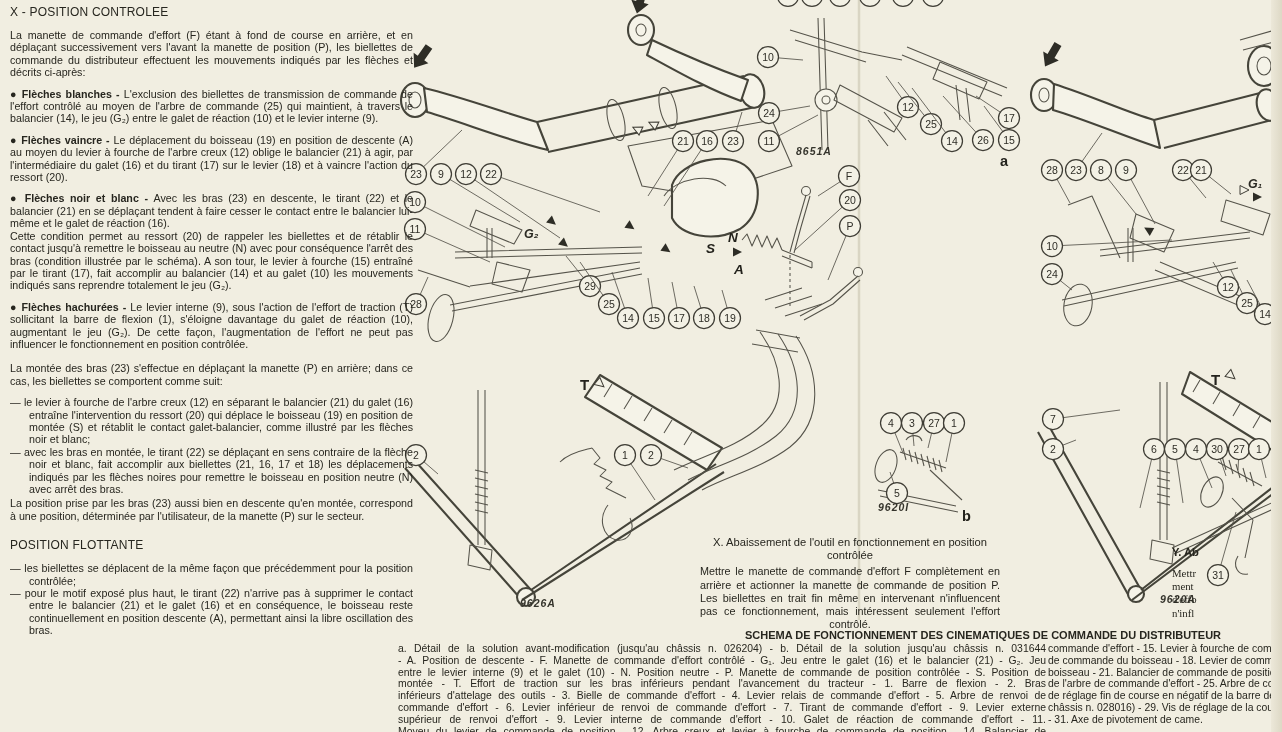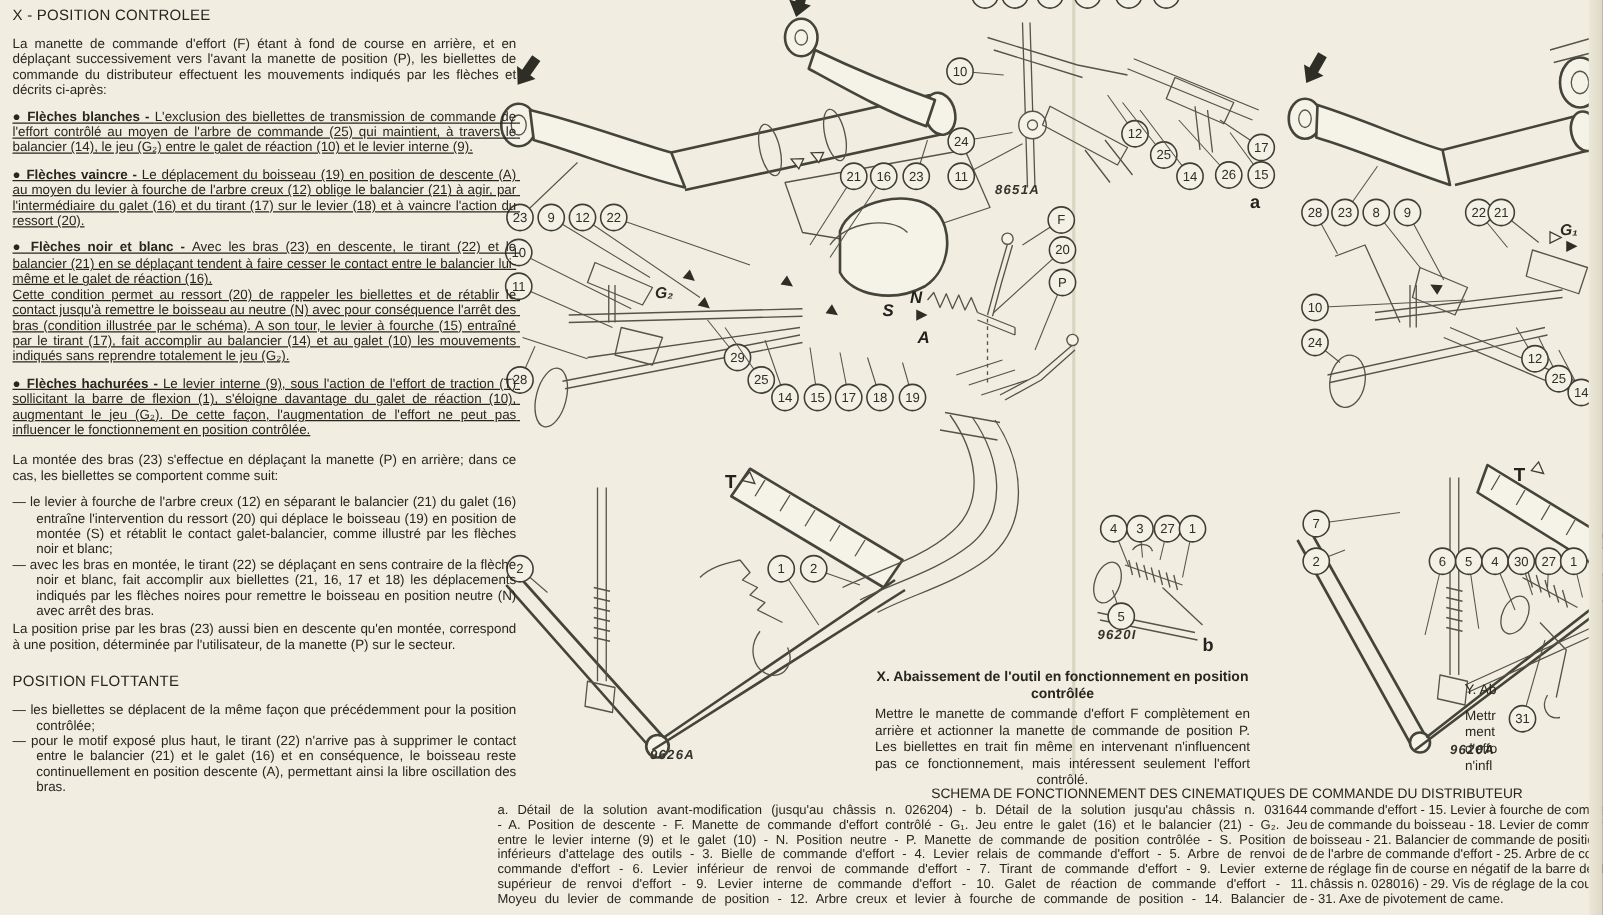--- a/index.html
+++ b/index.html
@@ -4,21 +4,21 @@
 <style>
   html,body{margin:0;padding:0;background:#888;}
   .page{position:relative;width:1282px;height:732px;overflow:hidden;
         background:#f1eee1;font-family:"Liberation Sans","DejaVu Sans",sans-serif;color:#27261f;}
   .edge-strip{position:absolute;right:0;top:0;width:11px;height:732px;
         background:linear-gradient(to right,#ece8d9,#ddd8c5);}
   
   .left-col{position:absolute;left:10px;top:5px;width:403px;}
   .sec-title{font-size:12px;font-weight:normal;letter-spacing:.2px;margin:0 0 10px 0;}
   .para{font-size:10.7px;line-height:12.4px;text-align:justify;margin:0 0 9px 0;}
-  .bullet{font-size:10.7px;line-height:12.4px;text-align:justify;margin:9px 0 0 0;text-decoration:underline;}
+  .bullet{font-size:10.7px;line-height:12.4px;text-align:justify;margin:9px 0 0 0;}
   .bullet b{font-weight:bold;}
   .bullet .rest{white-space:pre-wrap;}
   .dash{font-size:10.7px;line-height:12.4px;text-align:justify;
         padding-left:19px;text-indent:-19px;margin:0;}
   .mt12{margin-top:12px;} .mt30{margin-top:16px;}
   
   svg.diagram{position:absolute;left:0;top:0;}
   .lw-thick{stroke:#45443a;stroke-width:2.1;fill:none;stroke-linejoin:round;}
   .lw-thin{stroke:#55534a;stroke-width:1.05;fill:none;stroke-linejoin:round;}
   .lw-fill{fill:#f5f3e8;stroke:#45443a;stroke-width:2.1;stroke-linejoin:round;}
@@ -26,26 +26,26 @@
   .callout-circle{fill:#f3f1e5;stroke:#3f3d35;stroke-width:1.25;}
   .callout-text{font:10.5px "Liberation Sans","DejaVu Sans",sans-serif;fill:#2e2d26;text-anchor:middle;}
   .leader{stroke:#55534a;stroke-width:.85;}
   .lbl-g{font:italic bold 12.5px "Liberation Sans","DejaVu Sans",sans-serif;fill:#2b2a23;}
   .lbl-letter{font:italic bold 13.5px "Liberation Sans","DejaVu Sans",sans-serif;fill:#23221c;}
   .lbl-T{font:bold 15px "Liberation Sans","DejaVu Sans",sans-serif;fill:#23221c;}
   .lbl-dwg{font:italic bold 10.5px "Liberation Sans","DejaVu Sans",sans-serif;letter-spacing:1px;fill:#35342c;}
   .lbl-fig{font:bold 14.5px "Liberation Sans","DejaVu Sans",sans-serif;fill:#23221c;}
   
   .caption-x{position:absolute;left:700px;top:536px;width:300px;}
-  .caption-x .cap-title{font-size:11.2px;font-weight:bold;text-align:center;line-height:13.2px;margin-bottom:3px;}
+  .caption-x .cap-title{font-size:11.2px;font-weight:normal;text-align:center;line-height:13.2px;margin-bottom:3px;}
   .caption-x .cap-body{font-size:10.8px;line-height:13.2px;text-align:justify;text-align-last:center;}
   .caption-y{position:absolute;left:1172px;top:546px;width:110px;overflow:hidden;}
-  .caption-y .cap-title{font-size:11.2px;font-weight:normal;white-space:nowrap;margin-bottom:9px;}
-  .caption-y .cap-line{font-size:10.8px;line-height:13.2px;white-space:nowrap;}
-  .legend-heading{position:absolute;left:745px;top:629px;font-size:11px;font-weight:normal;white-space:nowrap;}
+  .caption-y .cap-title{font-size:11.2px;font-weight:bold;white-space:nowrap;margin-bottom:9px;}
+  .caption-y .cap-line{font-size:10.8px;line-height:13.2px;white-space:nowrap;font-family:Liberation Serif, serif;}
+  .legend-heading{position:absolute;left:745px;top:629px;font-size:11px;font-weight:bold;white-space:nowrap;}
   .legend-col-a{position:absolute;left:398px;top:643px;width:648px;}
   .legend-col-a .legend-line{font-size:10.4px;line-height:11.8px;text-align:justify;text-align-last:justify;}
   .legend-col-b{position:absolute;left:1048px;top:643px;width:236px;overflow:hidden;}
   .legend-col-b .legend-line{font-size:10.4px;line-height:11.8px;white-space:nowrap;}
 </style>
 </head>
 <body>
 
 <div class="page">
 
@@ -426,20 +426,21 @@
         <div class="cap-line">d'effo</div>
         <div class="cap-line">n'infl</div>
       </div>
   </div>
 
   <div class="legend-heading">SCHEMA DE FONCTIONNEMENT DES CINEMATIQUES DE COMMANDE DU DISTRIBUTEUR</div>
   <div class="legend-col-a">
       <div class="legend-line">a. Détail de la solution avant-modification (jusqu'au châssis n. 026204) - b. Détail de la solution jusqu'au châssis n. 031644</div>
       <div class="legend-line">- A. Position de descente - F. Manette de commande d'effort contrôlé - G₁. Jeu entre le galet (16) et le balancier (21) - G₂. Jeu</div>
       <div class="legend-line">entre le levier interne (9) et le galet (10) - N. Position neutre - P. Manette de commande de position contrôlée - S. Position de</div>
+      <div class="legend-line">montée - T. Effort de traction sur les bras inférieurs pendant l'avancement du tracteur - 1. Barre de flexion - 2. Bras</div>
       <div class="legend-line">inférieurs d'attelage des outils - 3. Bielle de commande d'effort - 4. Levier relais de commande d'effort - 5. Arbre de renvoi de</div>
       <div class="legend-line">commande d'effort - 6. Levier inférieur de renvoi de commande d'effort - 7. Tirant de commande d'effort - 9. Levier externe</div>
       <div class="legend-line">supérieur de renvoi d'effort - 9. Levier interne de commande d'effort - 10. Galet de réaction de commande d'effort - 11.</div>
       <div class="legend-line">Moyeu du levier de commande de position - 12. Arbre creux et levier à fourche de commande de position - 14. Balancier de</div>
     </div>
   <div class="legend-col-b">
       <div class="legend-line">commande d'effort - 15. Levier à fourche de commande d'effort - 16.</div>
       <div class="legend-line">de commande du boisseau - 18. Levier de commande du boisseau</div>
       <div class="legend-line">boisseau - 21. Balancier de commande de position - 22. Tirant de co</div>
       <div class="legend-line">de l'arbre de commande d'effort - 25. Arbre de commande d'effort -</div>

